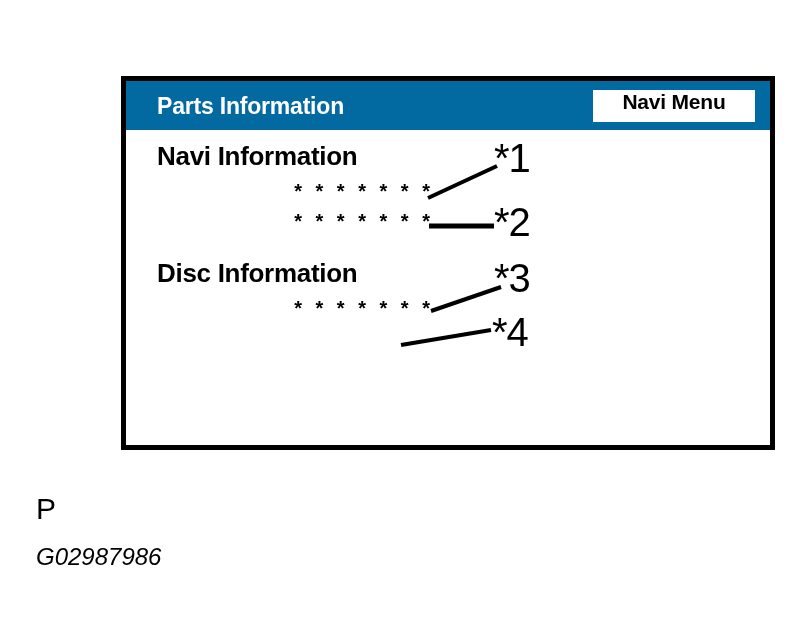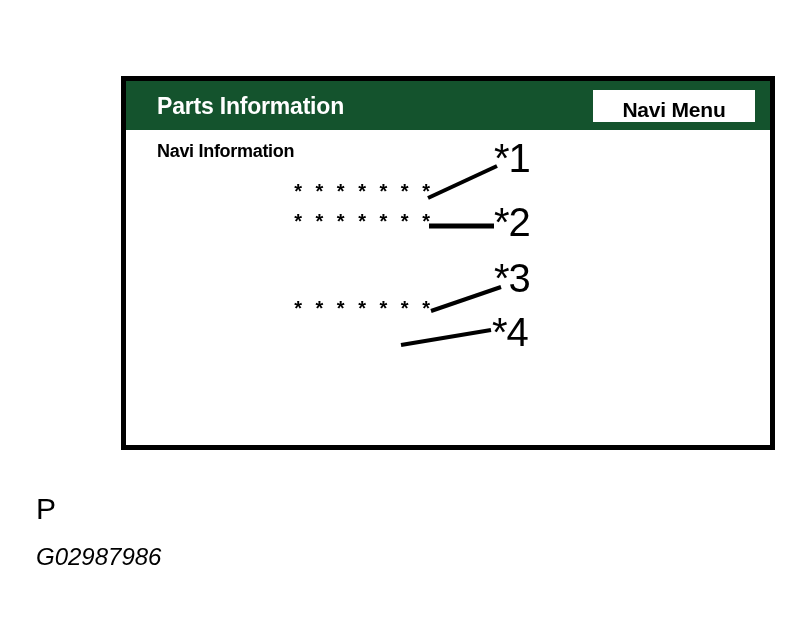--- a/index.html
+++ b/index.html
@@ -28,21 +28,21 @@
     background: #ffffff;
   }
 
   
   #title-bar {
     position: absolute;
     left: 0;
     top: 0;
     width: 644px;
     height: 49px;
-    background: #14532d;
+    background: #0369a1;
     display: flex;
     align-items: center;
   }
   #screen-title {
     position: absolute;
     left: 31px;
     top: 50%;
     transform: translateY(-50%);
     color: #ffffff;
     font-size: 23px;
@@ -52,41 +52,41 @@
   }
   #navi-menu-button {
     position: absolute;
     left: 467px;
     top: 9px;
     width: 162px;
     height: 32px;
     background: #ffffff;
     color: #000000;
     display: flex;
-    align-items: flex-end;
+    align-items: flex-start;
     justify-content: center;
     font-size: 21px;
     font-weight: bold;
     letter-spacing: -0.2px;
     box-sizing: border-box;
   }
 
   
   #content-area {
     position: absolute;
     left: 0;
     top: 49px;
     width: 644px;
     height: 315px;
     background: #ffffff;
   }
 
   .section-heading {
     position: absolute;
-    font-size: 18px;
+    font-size: 26px;
     font-weight: bold;
     letter-spacing: -0.3px;
     white-space: nowrap;
   }
   .value-line {
     position: absolute;
     font-size: 21px;
     font-weight: bold;
     white-space: nowrap;
     text-align: right;
@@ -160,20 +160,21 @@
   </div>
 
   <div id="content-area">
 
     <div class="section-heading" id="navi-info-heading">Navi Information</div>
 
     <div class="value-line masked-value" id="navi-serial-value">* * * * * * *</div>
 
     <div class="value-line masked-value" id="navi-version-value">* * * * * * *</div>
 
+    <div class="section-heading" id="disc-info-heading">Disc Information</div>
 
     <div class="value-line masked-value" id="disc-serial-value">* * * * * * *</div>
 
 
   </div>
 </div>
 
 <div class="callout-marker" id="callout-1">*1</div>
 <div class="callout-marker" id="callout-2">*2</div>
 <div class="callout-marker" id="callout-3">*3</div>

